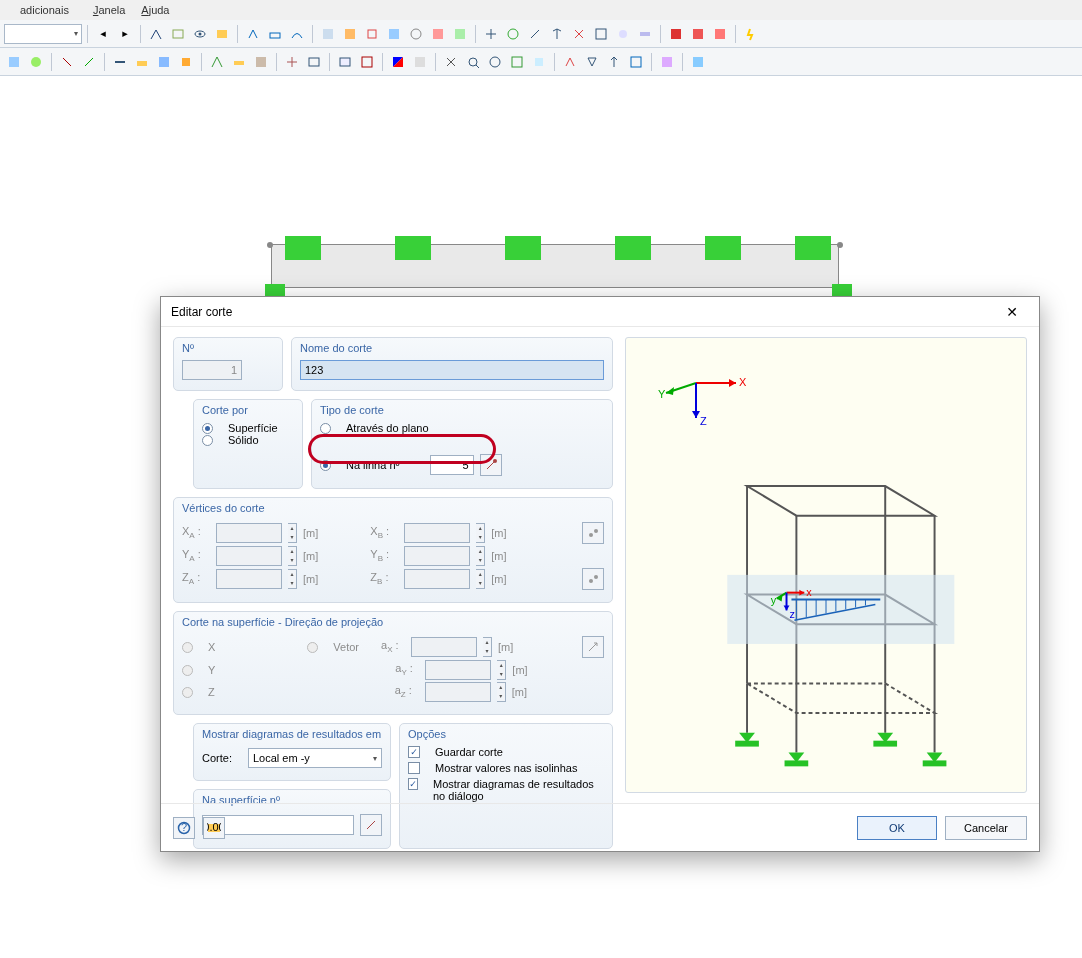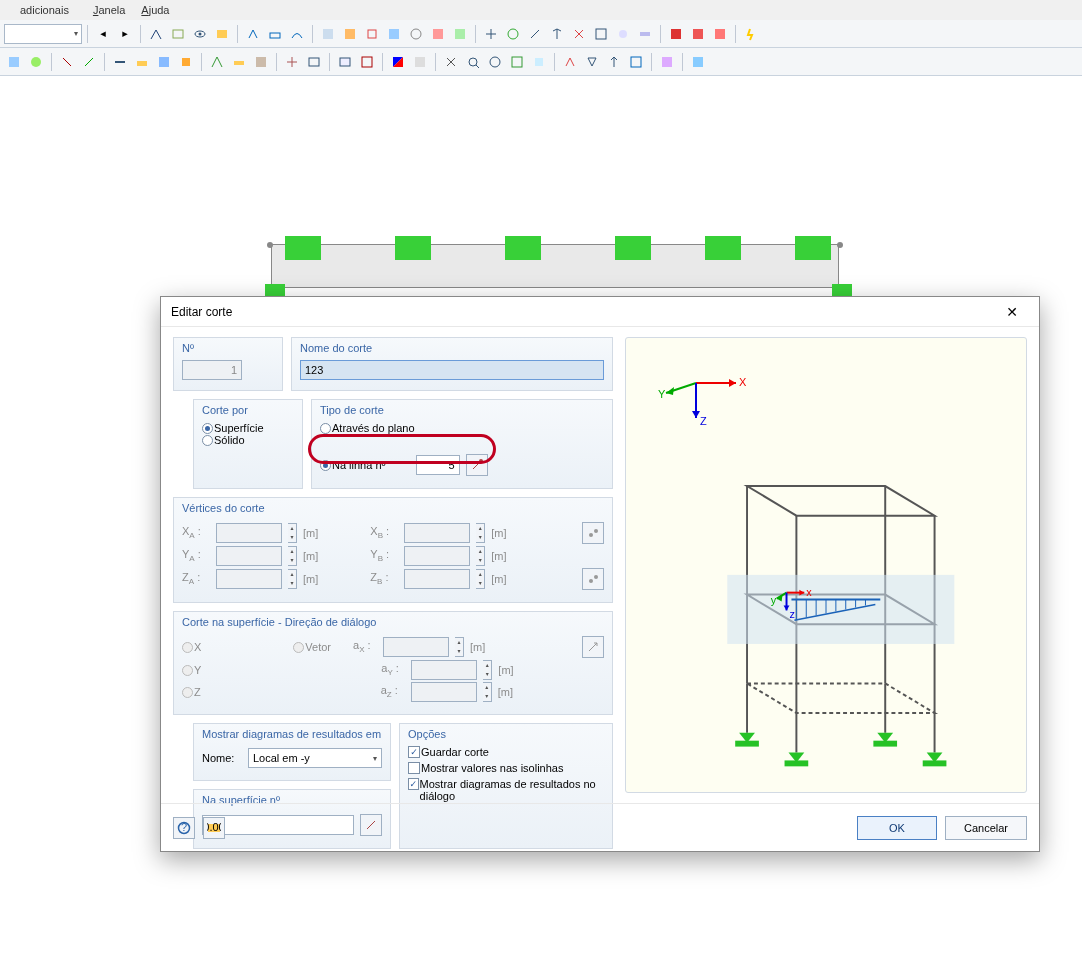--- a/index.html
+++ b/index.html
@@ -27,29 +27,29 @@
 
 
 .dialog { position: absolute; left: 160px; top: 296px; width: 880px; height: 556px; background: #fff; border: 1px solid #888; box-shadow: 0 8px 24px rgba(0,0,0,.35); }
 .dlg-title { height: 30px; display: flex; align-items: center; padding: 0 10px; background: #fff; border-bottom: 1px solid #e8e8e8; }
 .dlg-title .t { color: #000; font-size: 12px; }
 .dlg-title .close { margin-left: auto; width: 34px; height: 24px; display: flex; align-items: center; justify-content: center; font-size: 14px; cursor: pointer; }
 .dlg-body { position: absolute; top: 30px; left: 0; right: 0; bottom: 48px; padding: 10px 12px; display: flex; gap: 12px; }
 .dlg-left { width: 440px; display: flex; flex-direction: column; gap: 8px; }
 .dlg-right { flex: 1; }
 
-.fieldset { border: 1px solid #d2dae4; border-radius: 0; background: linear-gradient(#f6f9fc,#ebf1f7); padding: 22px 8px 10px; position: relative; }
+.fieldset { border: 1px solid #d2dae4; border-radius: 5px; background: linear-gradient(#f6f9fc,#ebf1f7); padding: 22px 8px 10px; position: relative; }
 .fieldset .legend { position: absolute; top: 4px; left: 8px; color: #3a66a6; font-size: 11px; }
 .row { display: flex; align-items: center; gap: 6px; margin: 2px 0; }
 .inp { height: 20px; border: 1px solid #9fb0c3; background: #fff; padding: 0 4px; text-align: right; }
 .inp.sel { background: #d6e4f2; border-color: #6a9bd8; text-align:left; }
 .inp.dis { background: #eef1f4; color: #888; }
 .select { height: 20px; border: 1px solid #9fb0c3; background: #fff; display: flex; align-items: center; padding: 0 4px; }
 .select .arrow { margin-left: auto; font-size: 8px; color: #555; }
-.radio, .check { display: flex; align-items: center; gap: 1px; cursor: pointer; }
+.radio, .check { display: flex; align-items: center; gap: 15px; cursor: pointer; }
 .radio-dot { width: 11px; height: 11px; border: 1px solid #7a8ea6; border-radius: 50%; display: inline-flex; align-items: center; justify-content: center; background: #fff; }
 .radio-dot.on::after { content: ""; width: 5px; height: 5px; background: #3a66a6; border-radius: 50%; }
 .radio-dot.dis { border-color: #bbb; background: #eee; }
 .check-box { width: 12px; height: 12px; border: 1px solid #7a8ea6; background: #fff; display: inline-flex; align-items: center; justify-content: center; font-size: 9px; color: #2a5a9e; }
 .sq-btn { width: 22px; height: 22px; border: 1px solid #9fb0c3; background: #f1f4f8; display: inline-flex; align-items: center; justify-content: center; cursor: pointer; }
 .spin { display: inline-flex; flex-direction: column; width: 9px; height: 20px; border: 1px solid #9fb0c3; border-left: 0; background: #f1f4f8; }
 .spin div { flex: 1; font-size: 6px; text-align: center; line-height: 9px; color: #555; }
 .unit { color: #444; }
 .circle-red { position: absolute; border: 3px solid #c00020; border-radius: 22px; pointer-events: none; }
 
@@ -521,21 +521,21 @@
           <div class="sq-btn">
               <svg width="14" height="14">
                 <circle cx="5" cy="9" r="2" fill="#999"></circle>
                 <circle cx="10" cy="5" r="2" fill="#999"></circle>
               </svg>
             </div>
         </div>
       </div>
 
       <div class="fieldset">
-        <div class="legend">Corte na superfície - Direção de diálogo</div>
+        <div class="legend">Corte na superfície - Direção de projeção</div>
         <div class="row">
           <div class="radio dis-text">
               <span class="radio-dot dis"></span>
               <span>X</span>
             </div>
           <span style="width:80px"></span>
           <div class="radio dis-text">
               <span class="radio-dot dis"></span>
               <span>Vetor</span>
             </div>
@@ -583,21 +583,21 @@
             </div>
           <span class="unit dis-text">[m]</span>
         </div>
       </div>
 
       <div class="two-col">
         <div style="display:flex;flex-direction:column;gap:8px;flex:1">
           <div class="fieldset">
             <div class="legend">Mostrar diagramas de resultados em</div>
             <div class="row">
-              <span style="width:40px">Nome:</span>
+              <span style="width:40px">Corte:</span>
               <div class="select" style="flex:1">
                   <span>Local em -y</span>
                   <span class="arrow">▾</span>
                 </div>
             </div>
           </div>
           <div class="fieldset">
             <div class="legend">Na superfície nº</div>
             <div class="row">
               <input class="inp" style="flex: 1 1 0%; text-align: left;" value="1">

